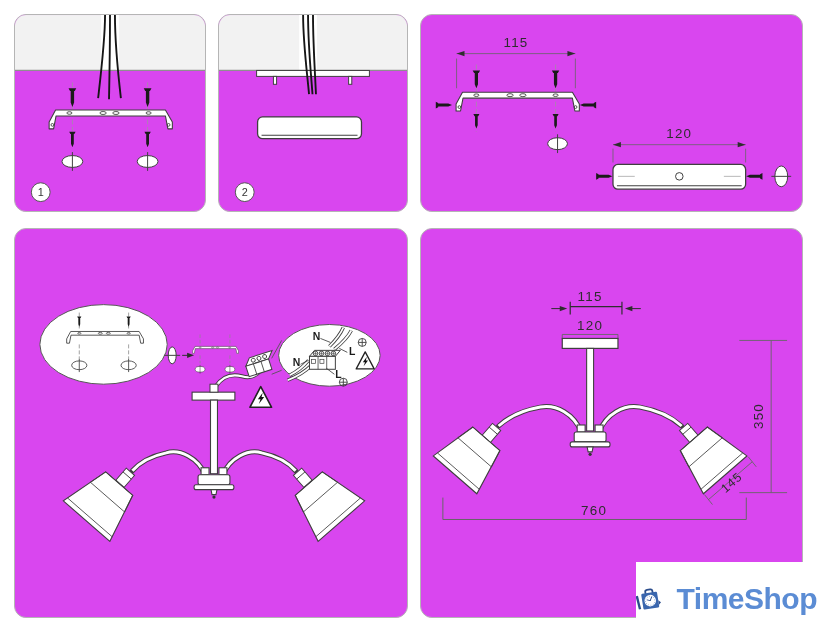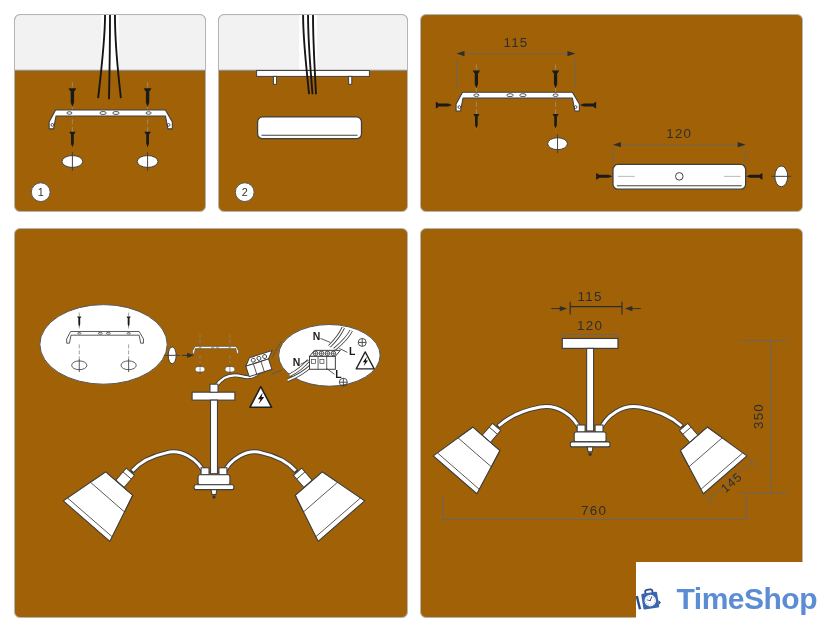--- a/index.html
+++ b/index.html
@@ -1,18 +1,18 @@
 <!DOCTYPE html>
 <html><head>
 <meta charset="utf-8">
 <style>
   html,body{margin:0;padding:0;background:#fff;}
   .page{position:relative;width:817px;height:640px;background:#ffffff;overflow:hidden;
         font-family:"Liberation Sans",sans-serif;}
-  .panel{position:absolute;border:1.3px solid #b5b5b5;border-radius:6px;background:#a16207;
+  .panel{position:absolute;border:1.3px solid #b5b5b5;border-radius:12px;background:#d946ef;
          box-sizing:border-box;overflow:hidden;}
   #panel-step1{left:14px;top:14px;width:192px;height:198px;}
   #panel-step2{left:218px;top:14px;width:190px;height:198px;}
   #panel-parts{left:420px;top:14px;width:383px;height:198px;}
   #panel-assembly{left:14px;top:228px;width:394px;height:390px;}
   #panel-overview{left:420px;top:228px;width:383px;height:390px;}
   .panel svg{display:block;width:100%;height:100%;}
   text.dim{font-family:"Liberation Sans",sans-serif;font-size:13.5px;fill:#2e2e2e;letter-spacing:1.2px;}
   text.dim-sm{font-family:"Liberation Sans",sans-serif;font-size:12.5px;fill:#2e2e2e;letter-spacing:1px;}
   text.step{font-family:"Liberation Sans",sans-serif;font-size:11px;fill:#333;}

